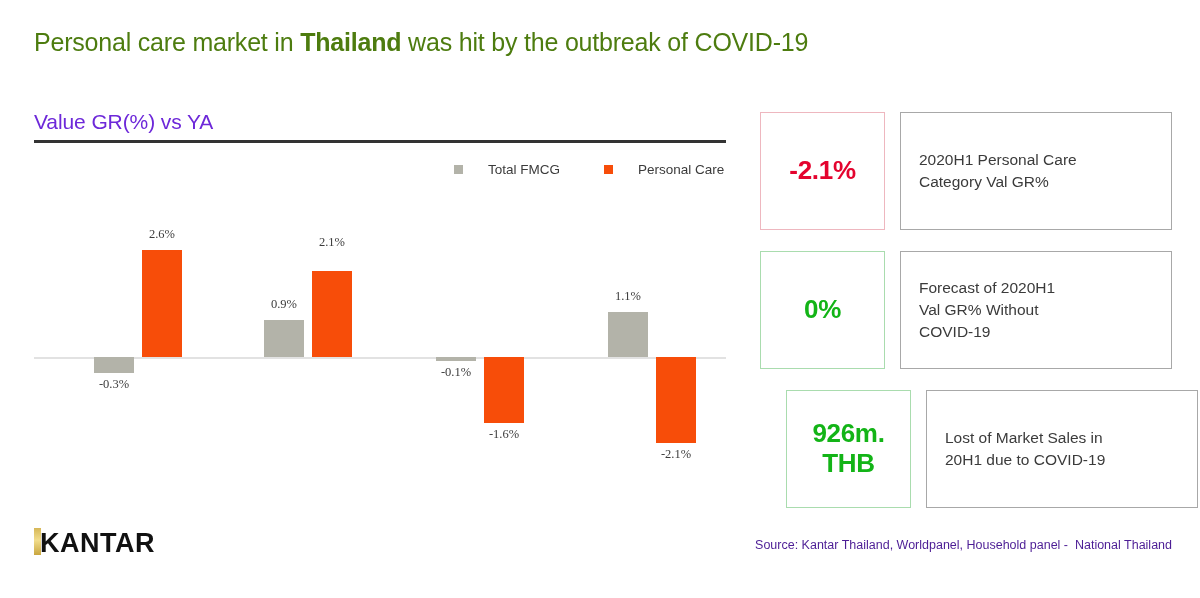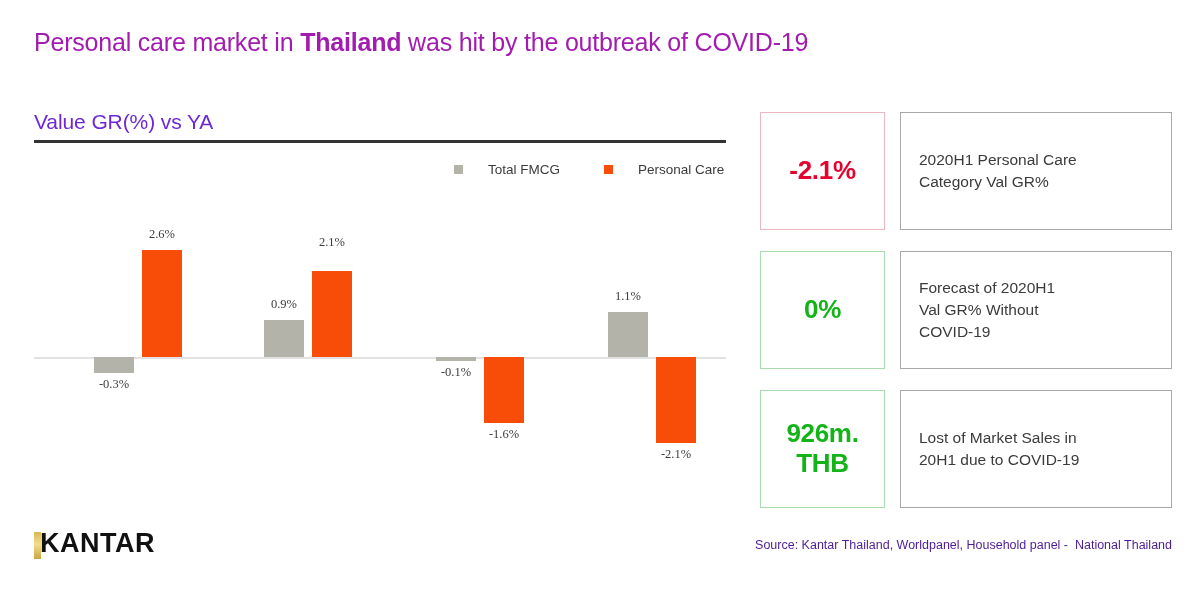--- a/index.html
+++ b/index.html
@@ -12,21 +12,21 @@
     overflow: hidden;
   }
   .page { position: relative; width: 1200px; height: 598px; }
 
   
   .title {
     position: absolute;
     left: 34px; top: 28px;
     font-size: 25px;
     font-weight: 400;
-    color: #a21caf;
+    color: #4d7c0f;
     letter-spacing: -0.2px;
     white-space: nowrap;
   }
   .title .strong { font-weight: 700; }
 
   
   .chart-panel {
     position: absolute;
     left: 34px; top: 104px;
     width: 700px; height: 410px;
@@ -123,21 +123,21 @@
     width: 412px; height: 396px;
   }
   .kpi-row {
     position: absolute;
     left: 0;
     width: 412px;
     height: 118px;
   }
   .kpi-row.r0 { top: 0px; }
   .kpi-row.r1 { top: 139px; }
-  .kpi-row.r2 { top: 278px; }
+  .kpi-row.r2 { top: 278px; margin-left: 26px; }
 
   .kpi-value-box {
     position: absolute;
     left: 0; top: 0;
     width: 125px; height: 118px;
     border: 1.5px solid #cccccc;
     background: #ffffff;
     display: flex;
     align-items: center;
     justify-content: center;
@@ -171,21 +171,21 @@
     line-height: 1.42;
     color: #3b3b3b;
     white-space: pre-line;
   }
 
   
   .logo {
     position: absolute;
     left: 34px; top: 528px;
     display: flex;
-    align-items: flex-end;
+    align-items: flex-start;
   }
   .logo-bar {
     width: 7px; height: 27px;
     background: linear-gradient(180deg, #d6b757 0%, #f2dd8c 45%, #c9a63f 100%);
     margin-right: -1px;
   }
   .logo-text {
     font-size: 27px;
     font-weight: 700;
     letter-spacing: 0.5px;

